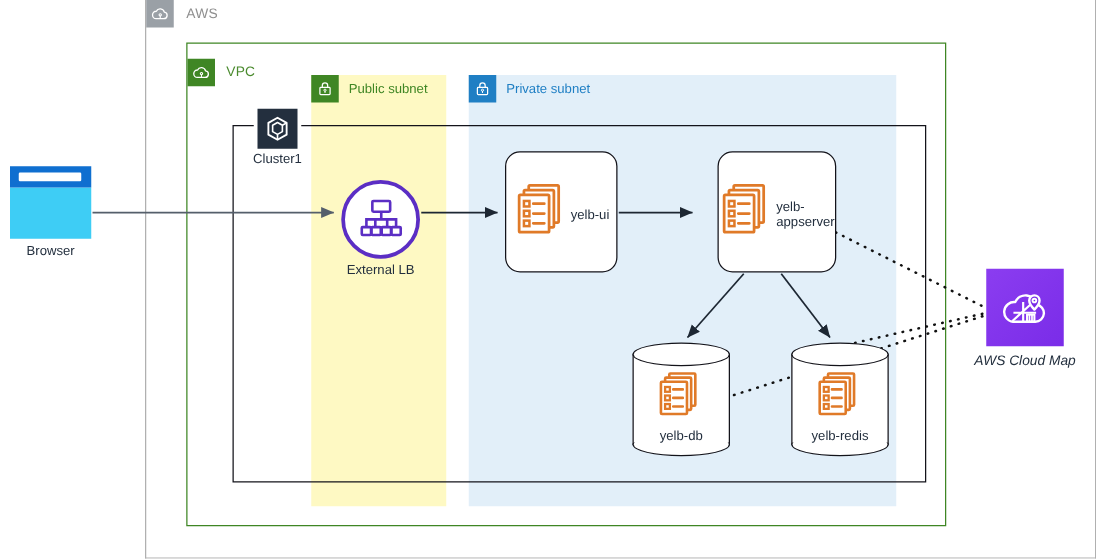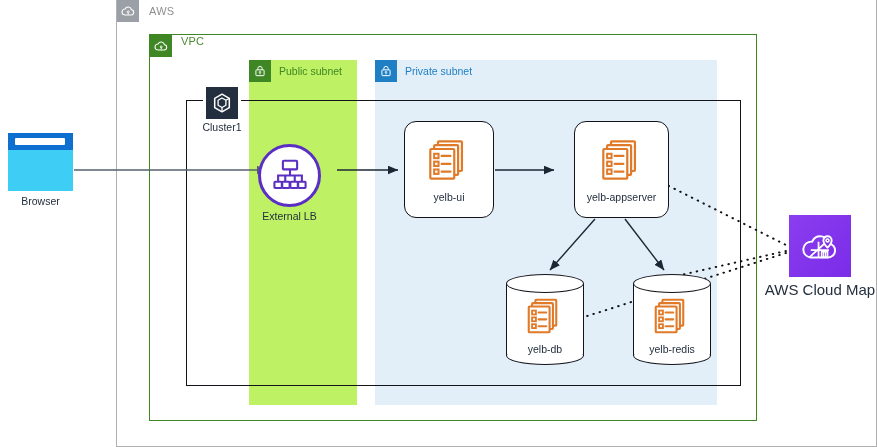--- a/index.html
+++ b/index.html
@@ -48,42 +48,42 @@
   }
 
   #vpc-group {
     left: 149px; top: 34px;
     width: 608px; height: 387px;
     border: 1px solid #3f8624;
     background: #ffffff;
   }
   #vpc-header {
     position: absolute;
-    left: 0px; top: 0px;
+    left: 0px; top: 12px;
     height: 22px;
     display: flex;
-    align-items: flex-start;
+    align-items: center;
   }
   #vpc-icon-box {
     width: 22px; height: 22px;
     background: #3f8624;
     display: flex; align-items: center; justify-content: center;
   }
   #vpc-label {
     margin-left: 9px;
     font-size: 11px;
     color: #4b8b2f;
     letter-spacing: .2px;
   }
 
   
   #public-subnet {
     left: 249px; top: 60px;
     width: 108px; height: 345px;
-    background: #bef264;
+    background: #fef9c3;
   }
   #private-subnet {
     left: 375px; top: 60px;
     width: 342px; height: 345px;
     background: #e2eff9;
   }
   .subnet-header {
     position: absolute;
     left: 0; top: 0;
     height: 22px;
@@ -155,40 +155,40 @@
   
   #cluster1 { left: 206px; top: 87px; width: 32px; height: 32px; }
   #cluster1-box {
     width: 32px; height: 32px;
     background: #232f3e;
     display: flex; align-items: center; justify-content: center;
   }
   #cluster1-label { top: 34px; }
 
   
-  #extlb { left: 258px; top: 144px; width: 63px; height: 63px; }
+  #extlb { left: 273px; top: 144px; width: 63px; height: 63px; }
   #extlb-circle {
     width: 63px; height: 63px;
     border: 3px solid #5b2ec4;
     border-radius: 50%;
     box-sizing: border-box;
     display: flex; align-items: center; justify-content: center;
     background: #ffffff;
   }
   #extlb-label { top: 66px; }
 
   
   .service-box {
     position: absolute;
     border: 1.3px solid #13131a;
     border-radius: 12px;
     background: #ffffff;
     box-sizing: border-box;
     display: flex;
-    flex-direction: column;
+    flex-direction: row;
     align-items: center;
     justify-content: center;
   }
   .service-box .svc-label {
     font-size: 10.5px;
     color: #232f3e;
     margin-top: 4px;
   }
   #yelb-ui { left: 404px; top: 121px; width: 90px; height: 97px; }
   #yelb-appserver { left: 574px; top: 121px; width: 95px; height: 97px; }
@@ -248,23 +248,24 @@
     background: linear-gradient(135deg, #8b3df0 0%, #7a2ce8 100%);
     display: flex; align-items: center; justify-content: center;
   }
   #cloudmap-captions {
     position: absolute;
     left: 763px; top: 283px;
     width: 114px;
     text-align: center;
   }
   #cloudmap-title {
-    font-size: 15px;
+    font-size: 11px;
     color: #232f3e;
     line-height: 13px;
+    font-style: italic;
   }
   #cloudmap-host {
     font-size: 11.5px;
     color: #000000;
     line-height: 15px;
     margin-top: 1px;
     word-break: break-word;
   }
 
   

